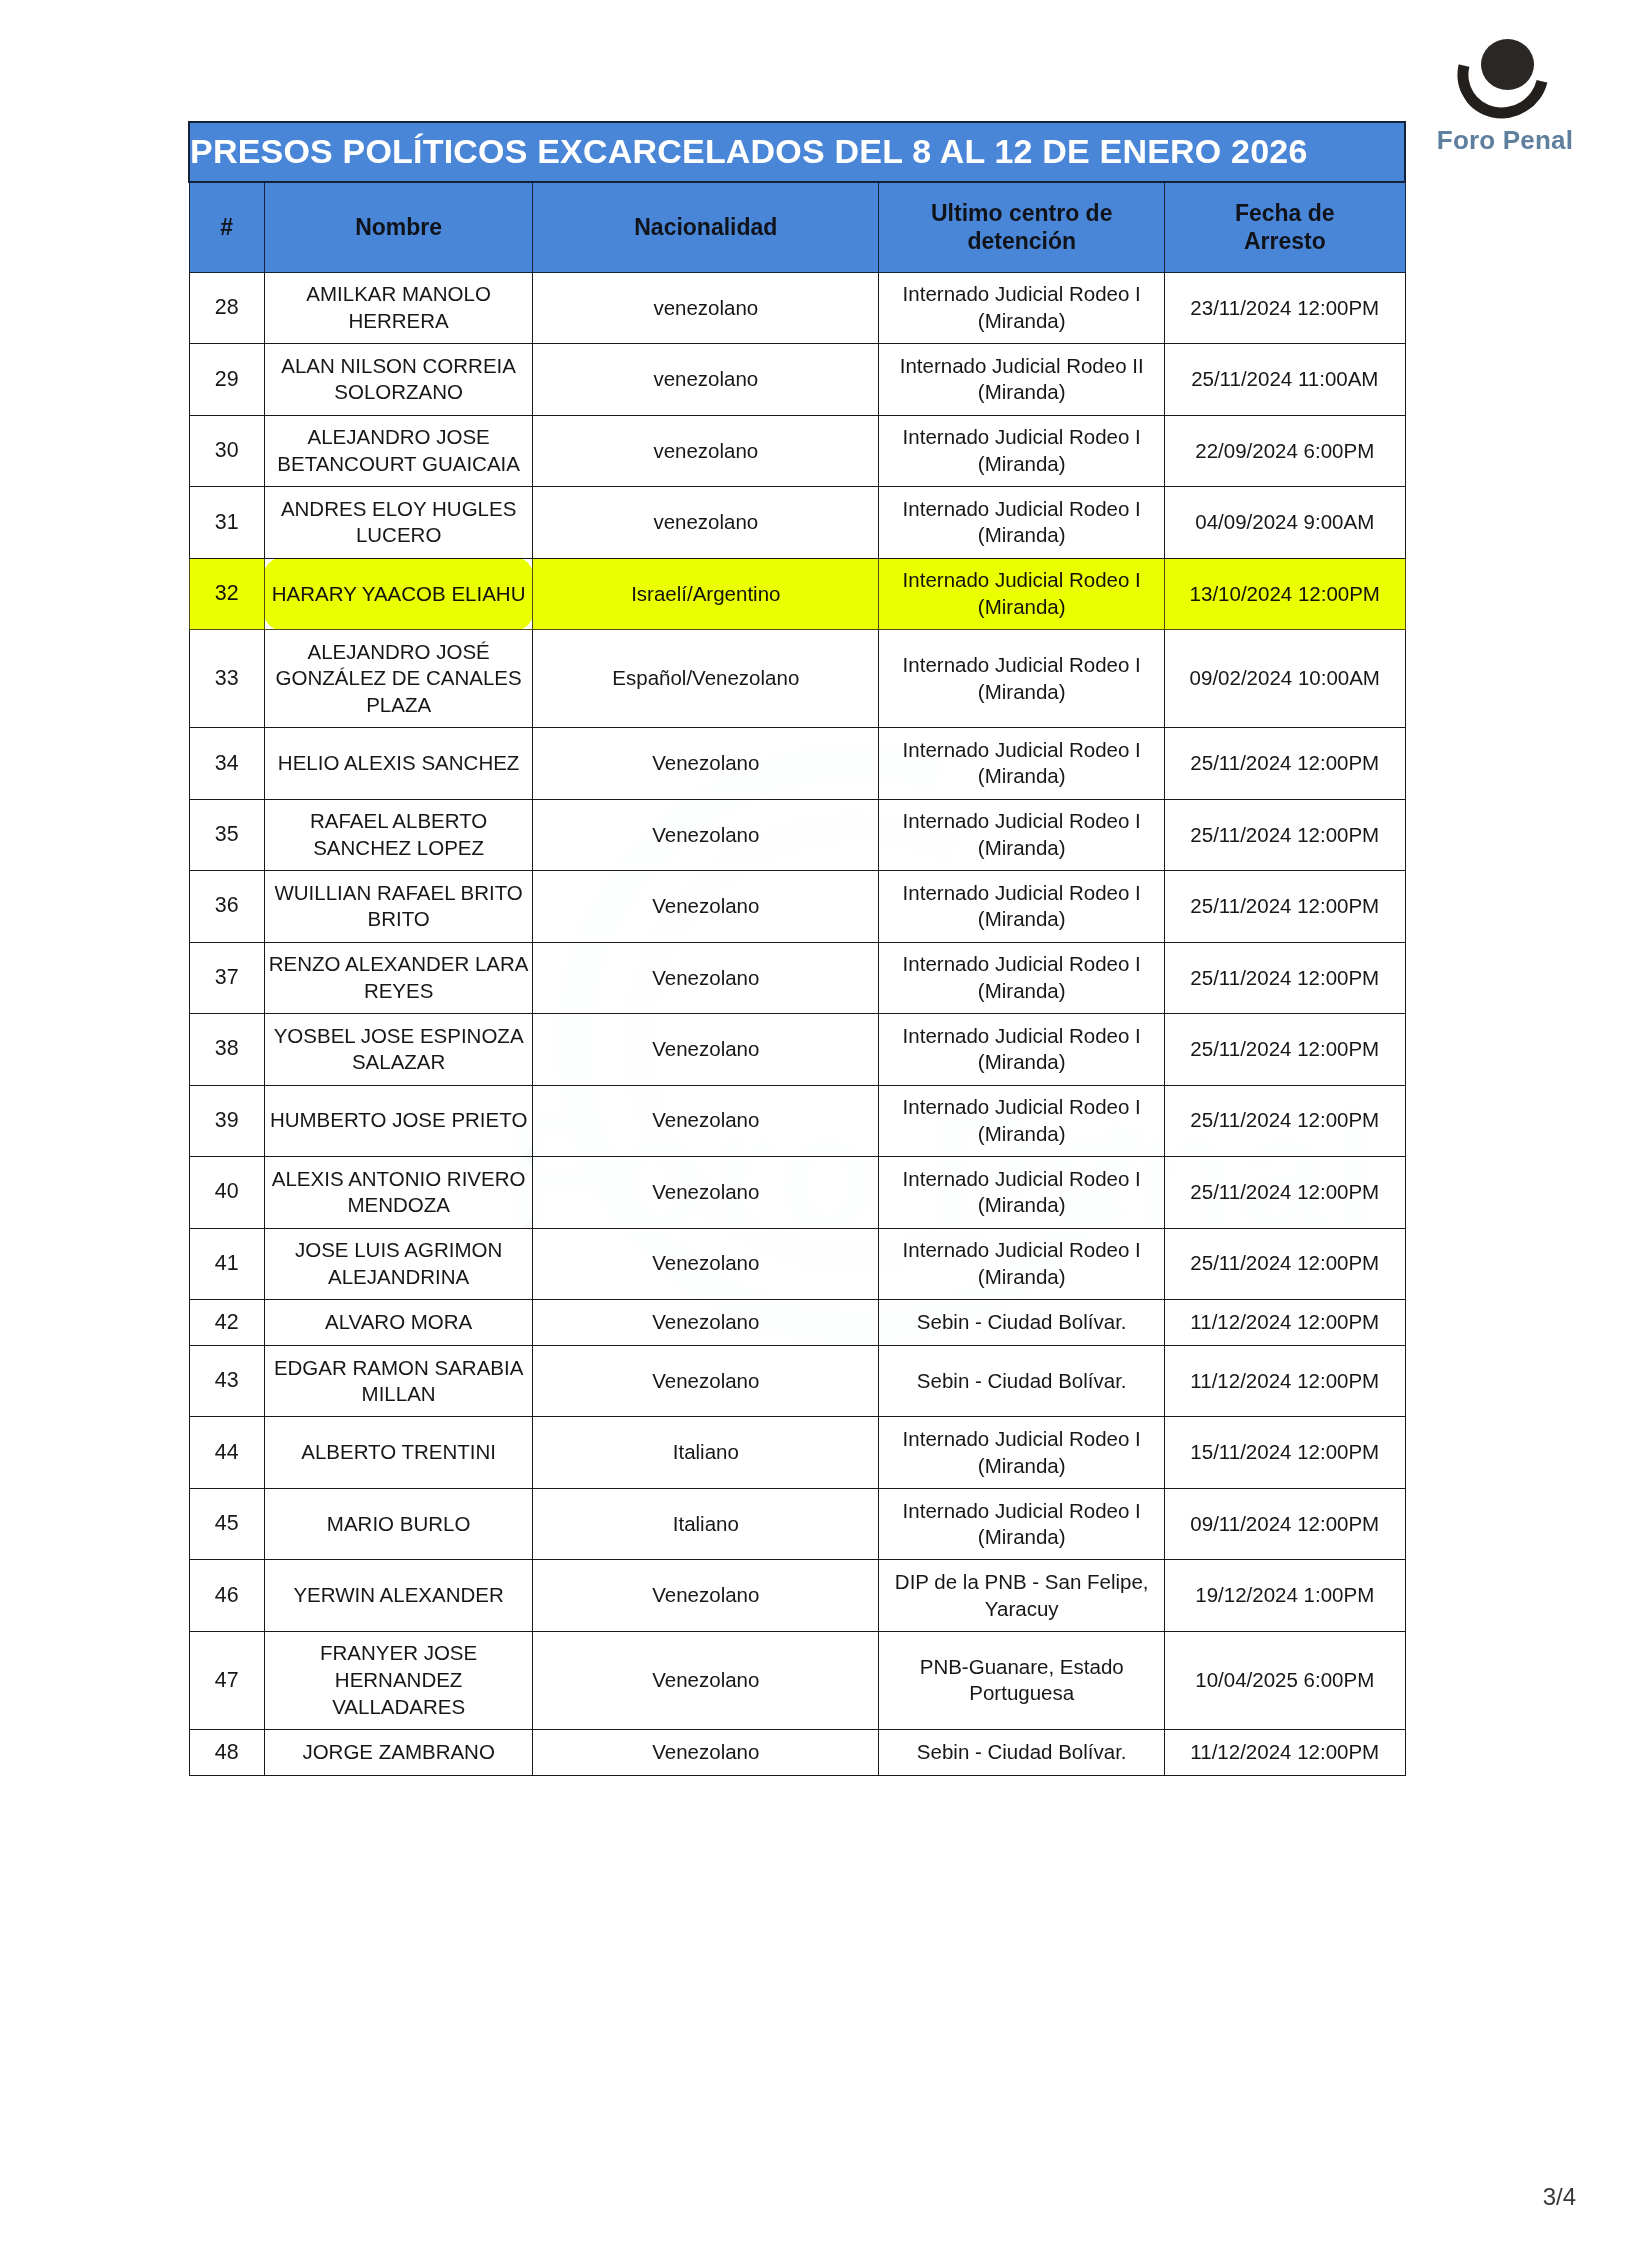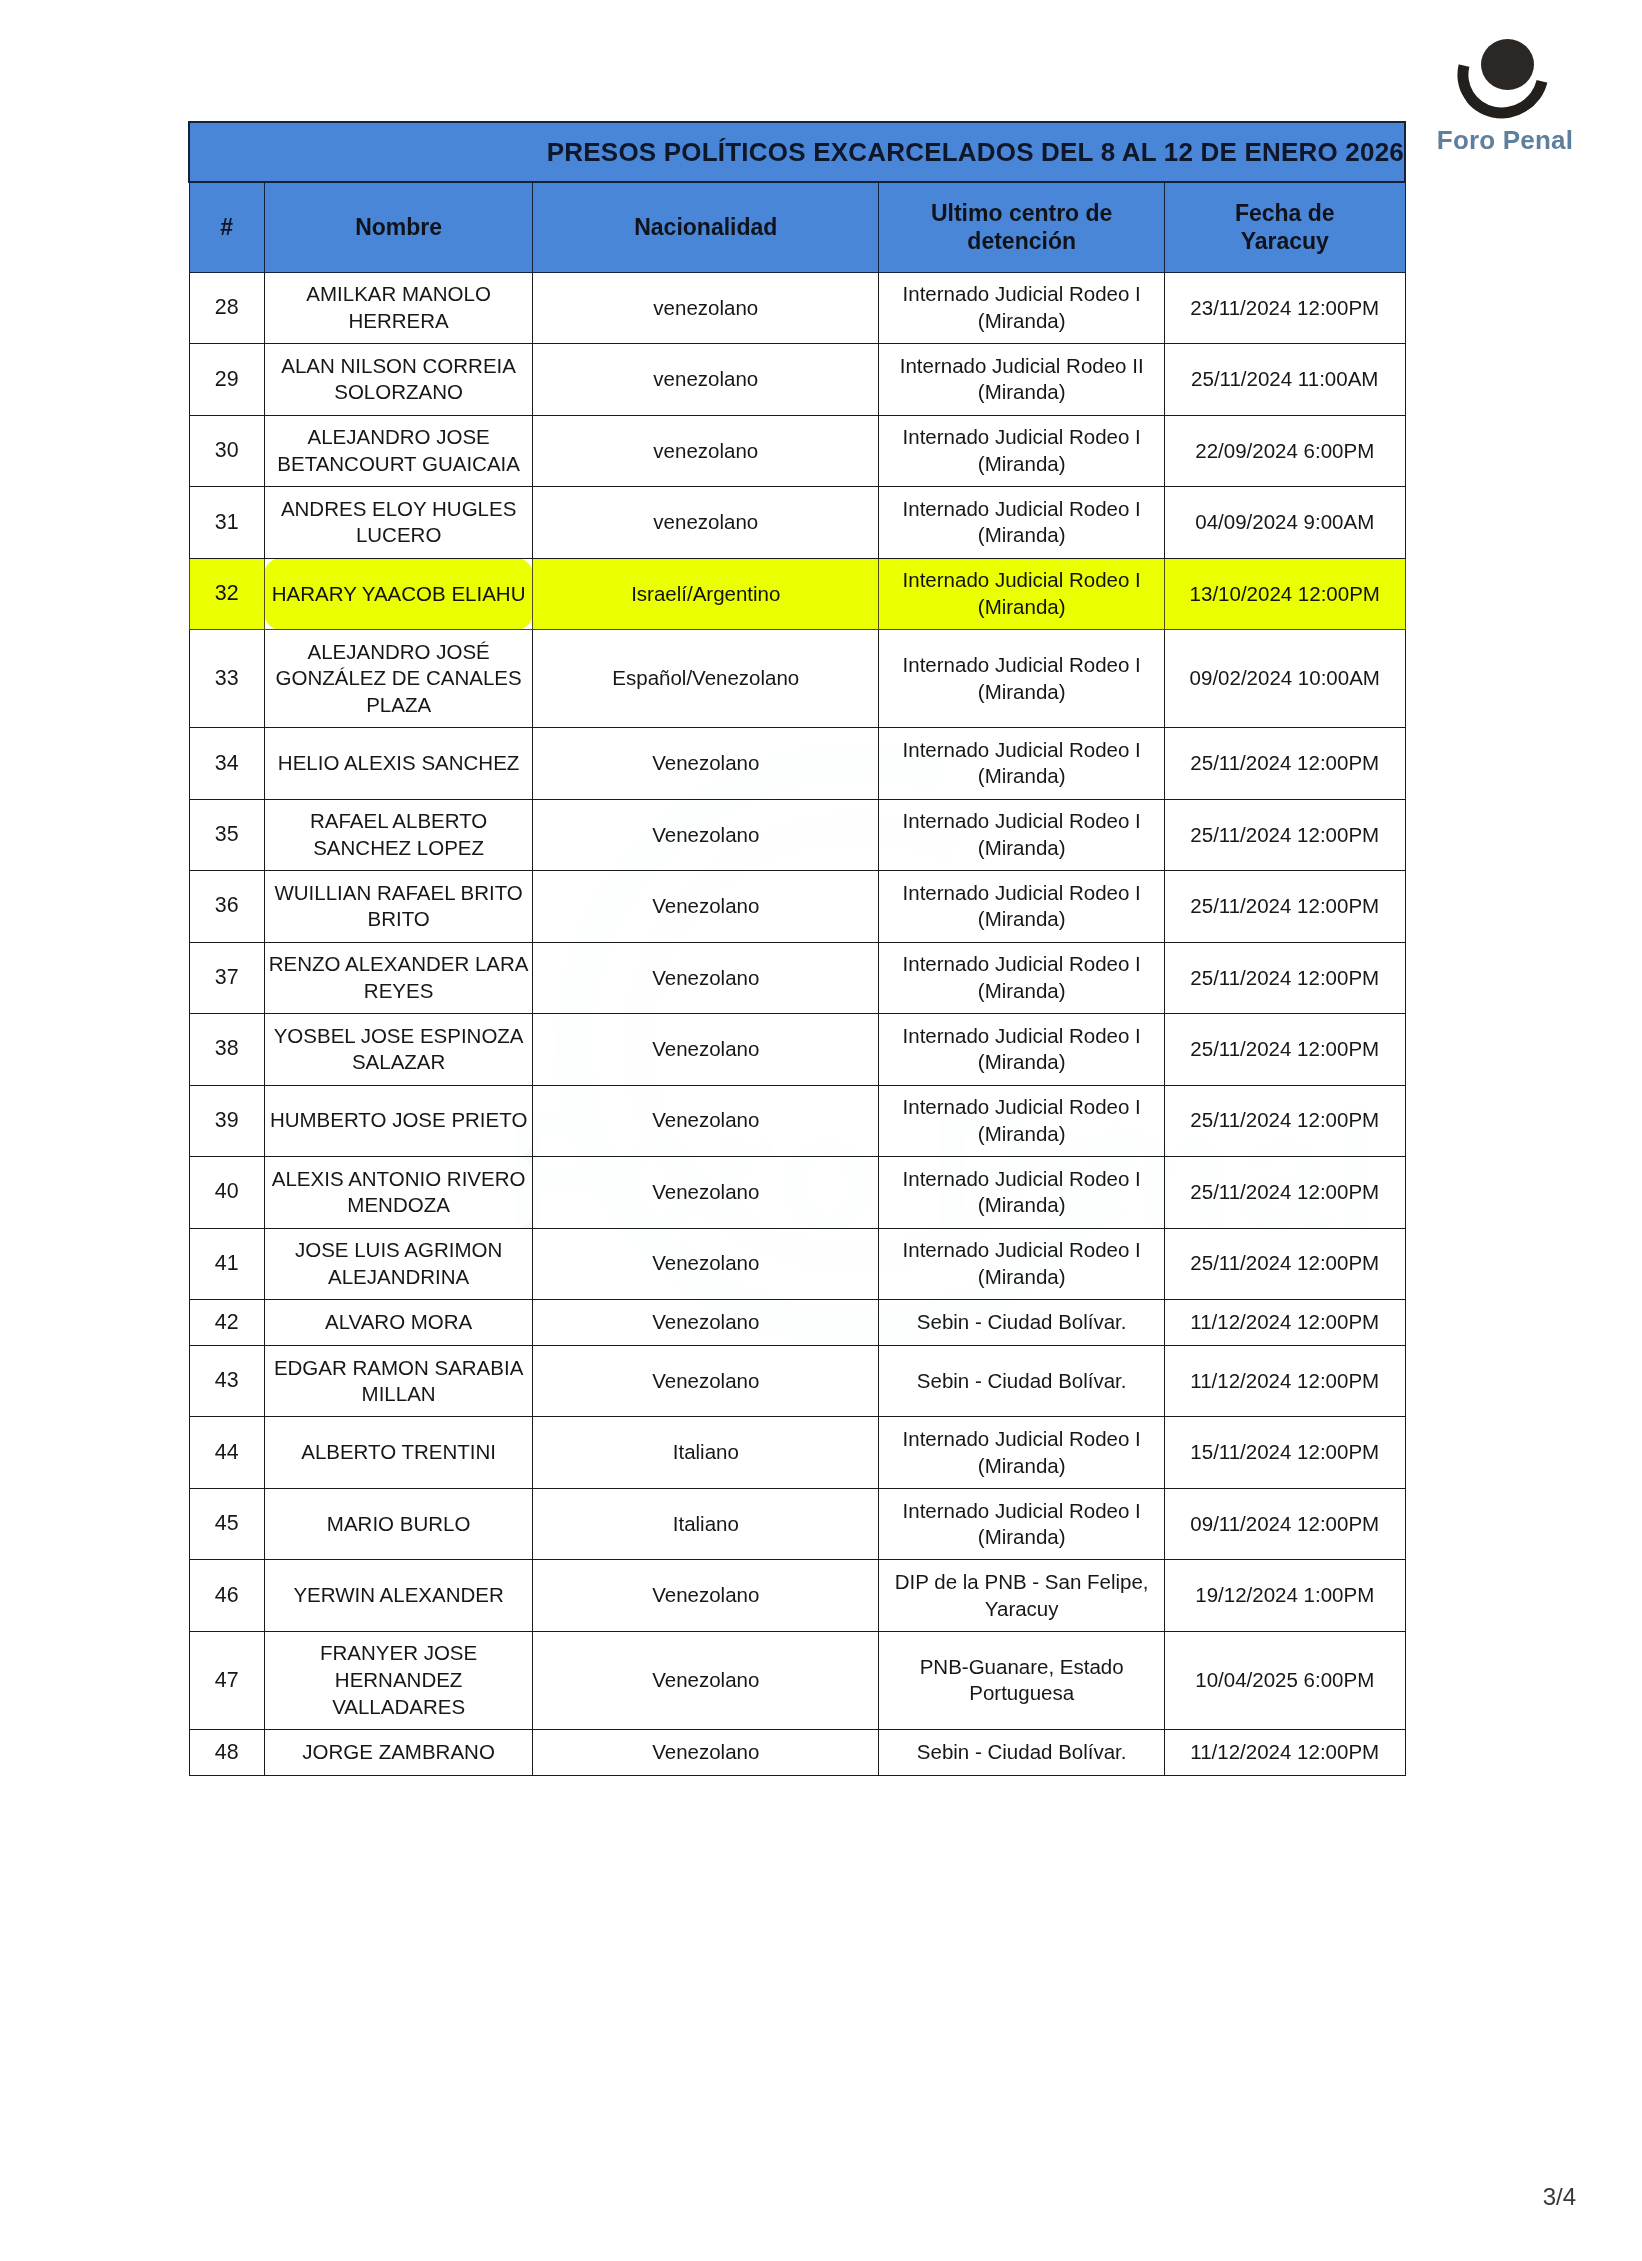--- a/index.html
+++ b/index.html
@@ -128,24 +128,24 @@
   col.c-name  { width: 231px; }
   col.c-nat   { width: 298px; }
   col.c-cent  { width: 246px; }
   col.c-date  { width: 207px; }
 
   
   tr.title-row td {
     background: #4a86d8;
     border: 2.6px solid #15233a;
     height: 58px;
-    text-align: right;
-    font-size: 26px;
+    text-align: left;
+    font-size: 34px;
     font-weight: 700;
-    color: #0f172a;
+    color: #ffffff;
     letter-spacing: 0.2px;
     line-height: 1.1;
   }
 
   
   tr.head-row th {
     background: #4a86d8;
     border: 1.7px solid #15233a;
     height: 82px;
     text-align: center;
@@ -223,21 +223,21 @@
     </colgroup>
     <thead>
       <tr class="title-row">
         <td colspan="5">PRESOS POLÍTICOS EXCARCELADOS DEL 8 AL 12 DE ENERO 2026</td>
       </tr>
       <tr class="head-row">
           <th><span>#</span></th>
           <th><span>Nombre</span></th>
           <th><span>Nacionalidad</span></th>
           <th><span>Ultimo centro de</span><br><span>detención</span></th>
-          <th><span>Fecha de</span><br><span>Yaracuy</span></th>
+          <th><span>Fecha de</span><br><span>Arresto</span></th>
         </tr>
     </thead>
     <tbody id="table-body">
         <tr class="data-row">
           <td class="cell-num">28</td>
           <td class="cell-name">AMILKAR MANOLO HERRERA</td>
           <td class="cell-nat">venezolano</td>
           <td class="cell-cent">Internado Judicial Rodeo I (Miranda)</td>
           <td class="cell-date">23/11/2024 12:00PM</td>
         </tr>

